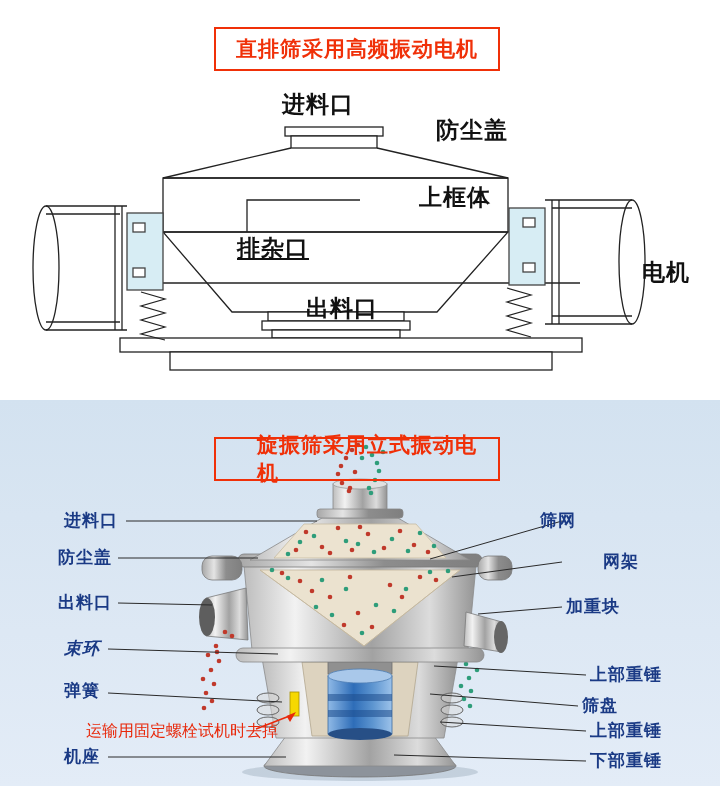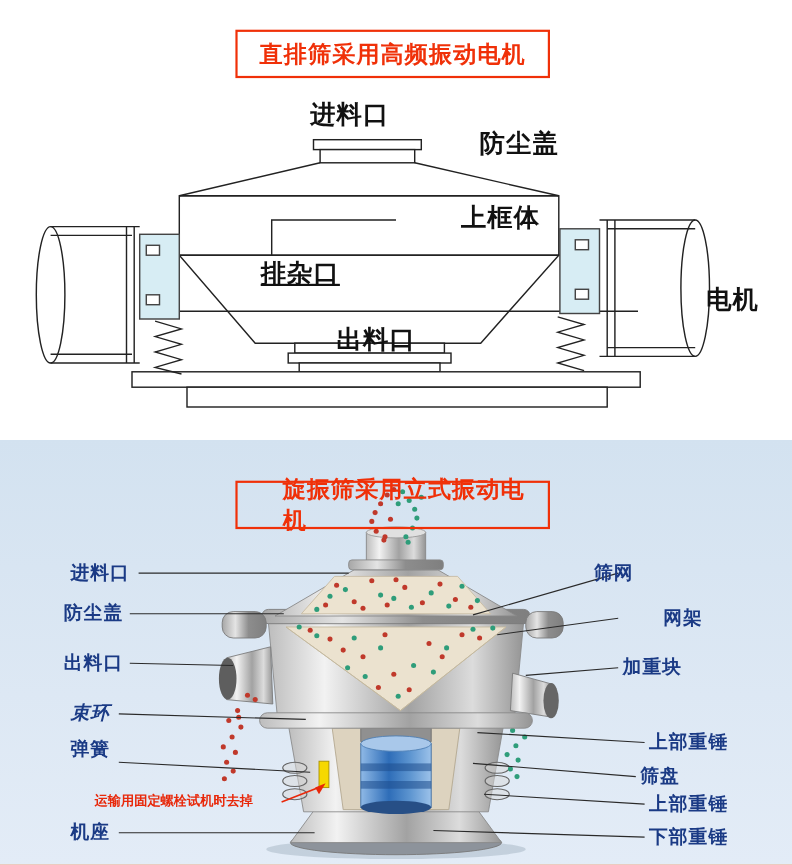--- a/index.html
+++ b/index.html
@@ -14,21 +14,21 @@
     position:absolute; left:214px; width:286px; height:44px;
     border:2px solid #f03008; color:#f03008;
     display:flex; align-items:center; justify-content:center;
     font-size:21px; font-weight:700; letter-spacing:1px;
   }
   .top-section .title-box { top:27px; background:#ffffff; }
   .bottom-section .title-box { top:37px; background:transparent;padding-left:41px; }
   .lbl { position:absolute; white-space:nowrap; line-height:1.1; }
   .lbl-black { color:#111111; font-size:23px; font-weight:700; letter-spacing:1px; }
   .lbl-navy { color:#1a3a85; font-size:17px; font-weight:600; letter-spacing:1px; }
-  .lbl-warning { color:#e8280a; font-size:12px; font-weight:700; }
+  .lbl-warning { color:#e8280a; font-size:16px; font-weight:400; }
 </style>
 </head>
 <body>
 
 <div class="page">
 
   <div class="section top-section">
 
     <svg class="diagram" width="720" height="400" viewBox="0 0 720 400">
       <g stroke="#222222" stroke-width="1.3" fill="none">
@@ -335,21 +335,21 @@
     </svg>
 
     <div class="title-box">
       <span>旋振筛采用立式振动电机</span>
     </div>
 
     <div class="lbl lbl-navy" style="left:64px; top:112px;">进料口</div>
     <div class="lbl lbl-navy" style="left:58px; top:149px;">防尘盖</div>
     <div class="lbl lbl-navy" style="left:58px; top:194px;">出料口</div>
     <div class="lbl lbl-navy" style="left:64px; top:240px;font-style:italic;">束环</div>
-    <div class="lbl lbl-navy" style="left:64px; top:272px;">弹簧</div>
+    <div class="lbl lbl-navy" style="left:64px; top:282px;">弹簧</div>
     <div class="lbl lbl-warning" style="left:86px; top:322px;">运输用固定螺栓试机时去掉</div>
     <div class="lbl lbl-navy" style="left:64px; top:348px;">机座</div>
 
     <div class="lbl lbl-navy" style="left:540px; top:112px;">筛网</div>
     <div class="lbl lbl-navy" style="left:566px; top:153px;margin-left:37px;">网架</div>
     <div class="lbl lbl-navy" style="left:566px; top:198px;text-align:center;">加重块</div>
     <div class="lbl lbl-navy" style="left:590px; top:266px;">上部重锤</div>
     <div class="lbl lbl-navy" style="left:582px; top:297px;">筛盘</div>
     <div class="lbl lbl-navy" style="left:590px; top:322px;">上部重锤</div>
     <div class="lbl lbl-navy" style="left:590px; top:352px;text-align:center;">下部重锤</div>

